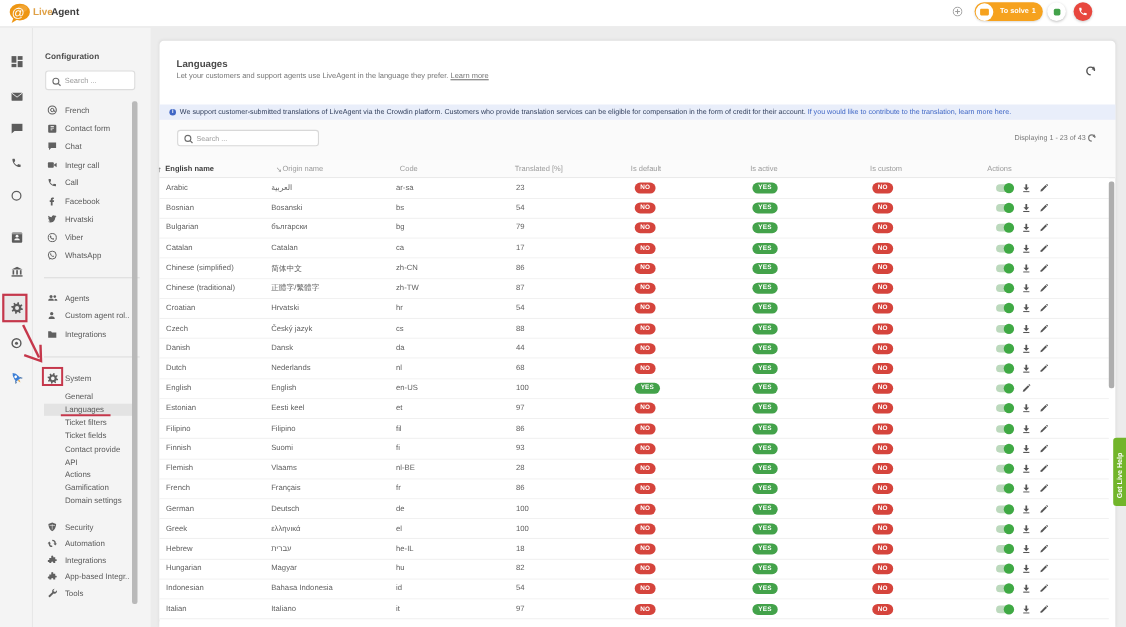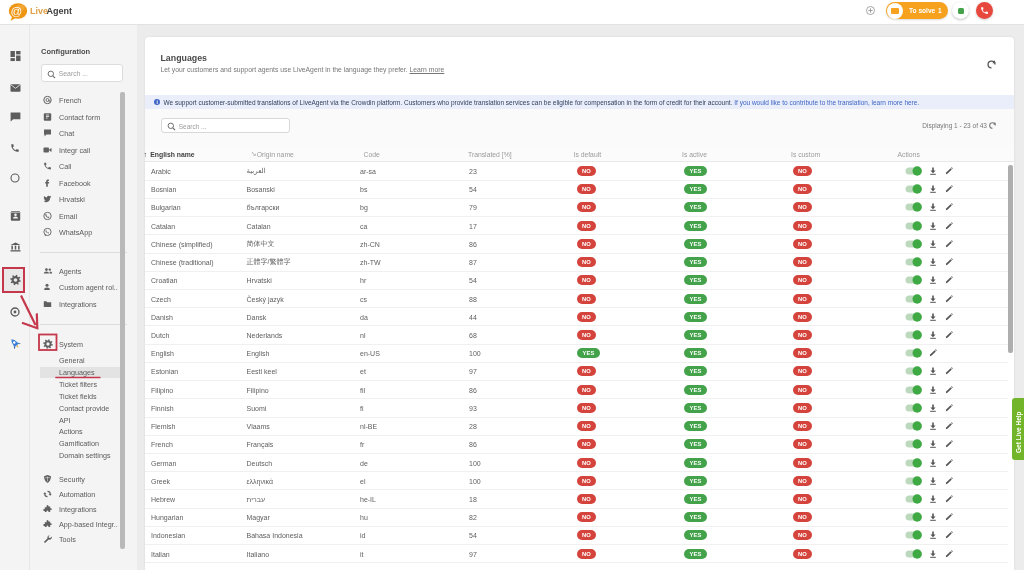--- a/index.html
+++ b/index.html
@@ -199,21 +199,21 @@
       <span class="cii"><svg width="9" height="9" viewBox="0 0 9 9">
           <path d="M8.3 1.8 q-0.4 0.3-0.9 0.4 0.5-0.4 0.6-0.9 -0.5 0.3-1.1 0.4 -0.5-0.5-1.2-0.5 -1.4 0-1.7 1.4 l0 0.4 Q2.2 2.9 1 1.6 q-0.7 1.3 0.5 2.2 -0.4 0-0.8-0.2 0 1.2 1.3 1.6 -0.4 0.1-0.8 0 0.4 1.1 1.6 1.1 -1 0.8-2.3 0.7 2.5 1.5 4.9 0 1.7-1.2 1.9-3.8 0.6-0.4 1-1.4" fill="#606060"></path>
         </svg></span>
       <span class="cit">Hrvatski</span>
     </div>
 <div class="ci" style="top:190.5px">
       <span class="cii"><svg width="9" height="9" viewBox="0 0 9 9">
           <circle cx="4.5" cy="4.5" r="3.7" fill="none" stroke="#606060" stroke-width="0.9"></circle>
           <path d="M3 2.6 l0.8 0.8 -0.4 0.6 q0.5 1 1.4 1.4 l0.6-0.5 0.9 0.8 -0.6 0.7 q-1.6-0.1-2.9-1.6 -0.9-1.3-0.3-2.2" fill="#606060"></path>
         </svg></span>
-      <span class="cit">Email</span>
+      <span class="cit">Viber</span>
     </div>
 <div class="ci" style="top:207px">
       <span class="cii"><svg width="9" height="9" viewBox="0 0 9 9">
           <circle cx="4.5" cy="4.4" r="3.6" fill="none" stroke="#606060" stroke-width="0.9"></circle>
           <path d="M1.6 8.4 l0.5-1.6 1.2 1.2 Z" fill="#606060"></path>
           <path d="M3.1 2.7 l0.7 0.7 -0.3 0.6 q0.4 0.9 1.3 1.2 l0.5-0.4 0.8 0.7 -0.5 0.6 q-1.5-0.1-2.6-1.5 -0.8-1.1-0.2-1.9" fill="#606060"></path>
         </svg></span>
       <span class="cit">WhatsApp</span>
     </div>
 <div class="ci" style="top:246px">

